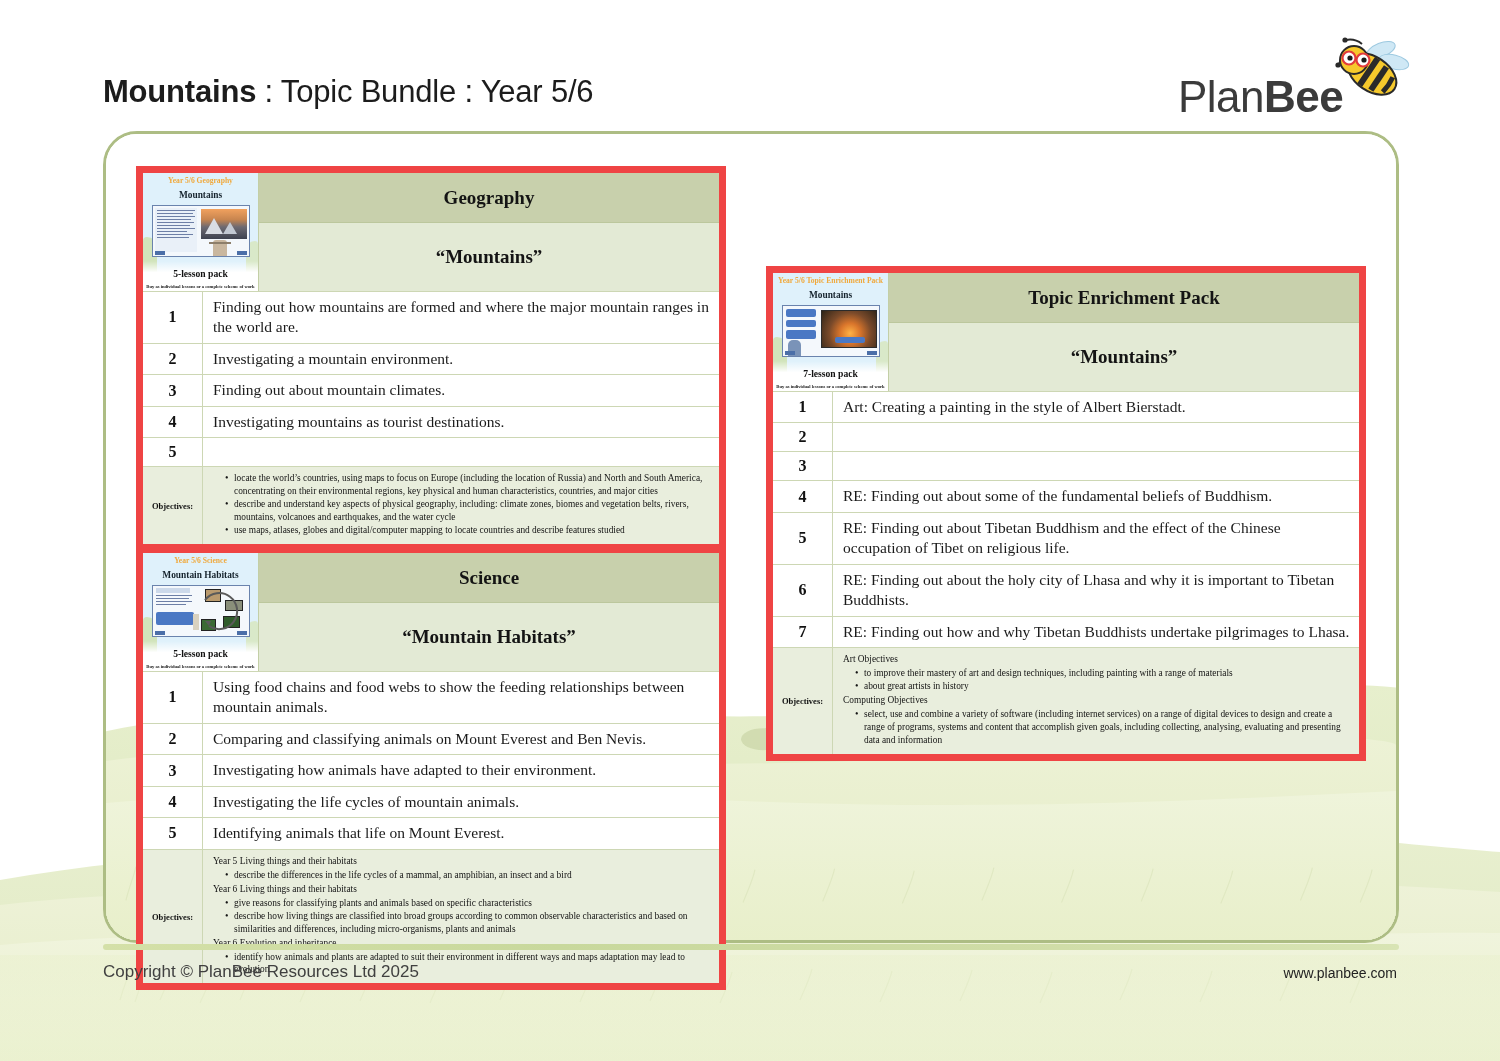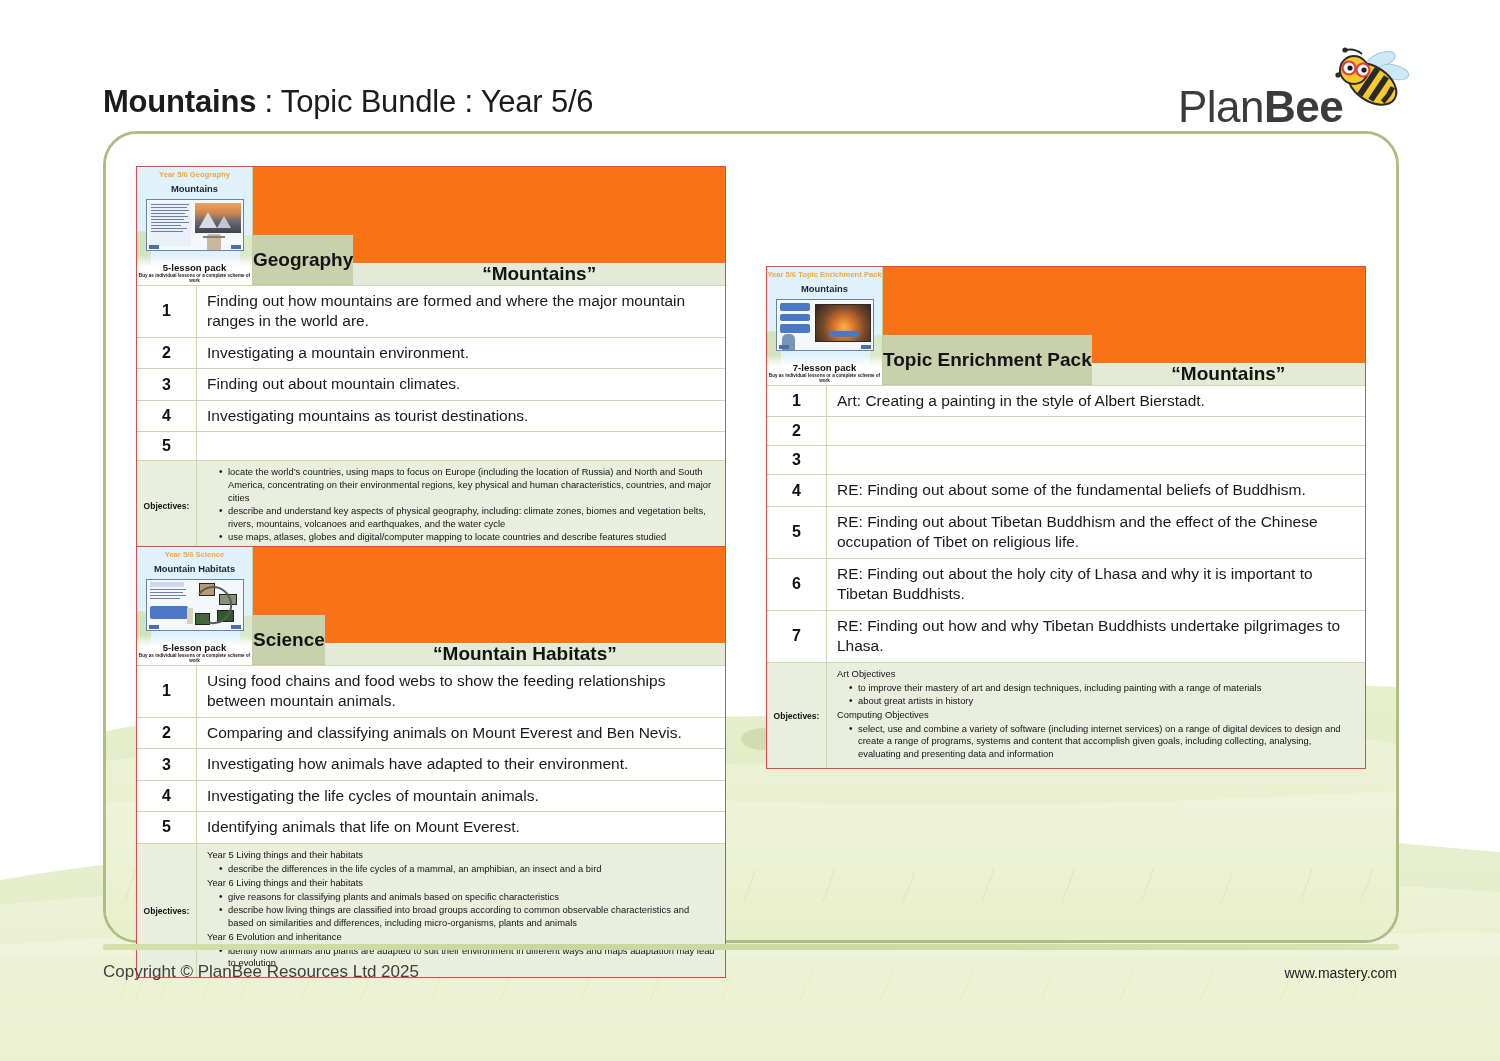--- a/index.html
+++ b/index.html
@@ -24,21 +24,21 @@
     position: absolute;
     left: 0; top: 0;
     width: 1500px; height: 1061px;
     z-index: 0;
     pointer-events: none;
   }
 
   
   #header {
     position: absolute;
-    left: 0; top: 10px;
+    left: 0; top: 0;
     width: 1436px; height: 128px;
     z-index: 5;
   }
   #page-title {
     position: absolute;
     left: 103px; top: 74px;
     font-size: 31px;
     color: #1c1c1c;
     white-space: nowrap;
     letter-spacing: -0.2px;
@@ -107,43 +107,42 @@
     font-size: 14px;
     color: #222;
     white-space: nowrap;
     z-index: 6;
   }
 
   
   .card {
     position: absolute;
     z-index: 3;
-    background: #f97316;
-    border: 1px solid #ef4444;
-    font-family: Liberation Sans, sans-serif;
+    background: #7f1d1d;
+    border: 7px solid #ef4444;
+    font-family: Liberation Serif, serif;
   }
 
   .card-head {
     display: flex;
     align-items: stretch;
     position: relative;
   }
   .thumb-cell {
     width: 116px;
     min-width: 116px;
     position: relative;
     background: #dfe9f5;
     border-right: 1px solid #c3cfa6;
     overflow: hidden;
   }
   .head-titles {
     flex: 1 1 auto;
     display: flex;
-    flex-direction: row;
-    align-items: flex-end;
+    flex-direction: column;
   }
   .head-subject {
     background: #c8d0ac;
     height: 50px;
     display: flex;
     align-items: center;
     justify-content: center;
     font-weight: bold;
     font-size: 19px;
     color: #141414;
@@ -732,15 +731,15 @@
             <ul class="obj-list">
               <li>select, use and combine a variety of software (including internet services) on a range of digital devices to design and create a range of programs, systems and content that accomplish given goals, including collecting, analysing, evaluating and presenting data and information</li>
             </ul>
           </div>
         </div>
       </div>
     </div>
 
   <div id="footer-rule"></div>
   <div id="footer-left">Copyright © PlanBee Resources Ltd 2025</div>
-  <div id="footer-right">www.mastery.com</div>
+  <div id="footer-right">www.planbee.com</div>
 
 </div>
 
 </body></html>

